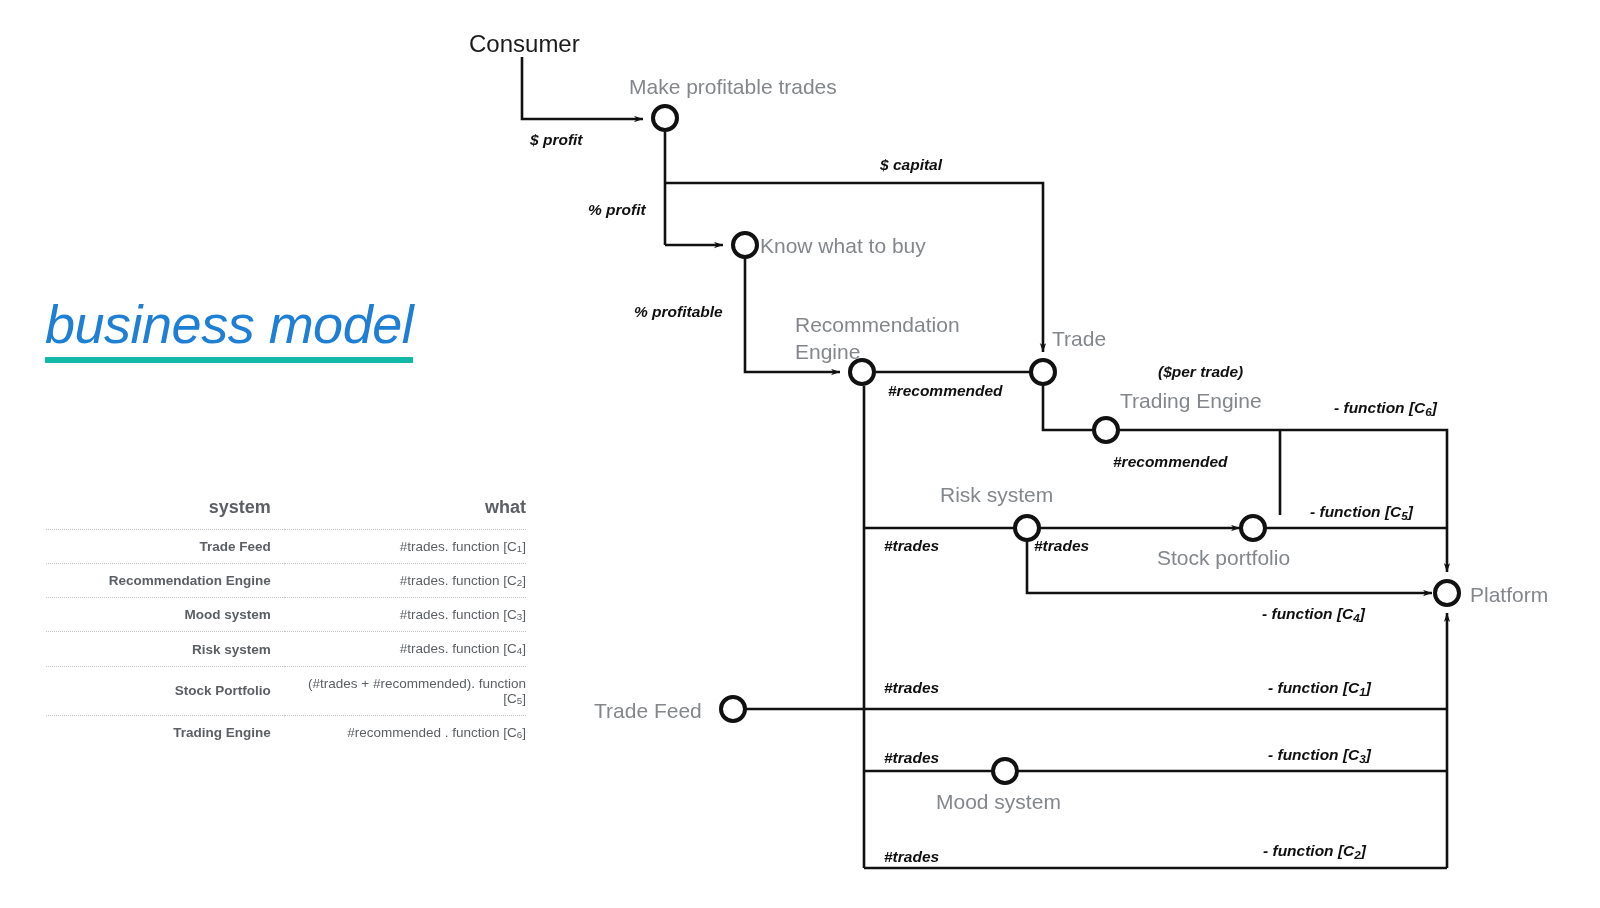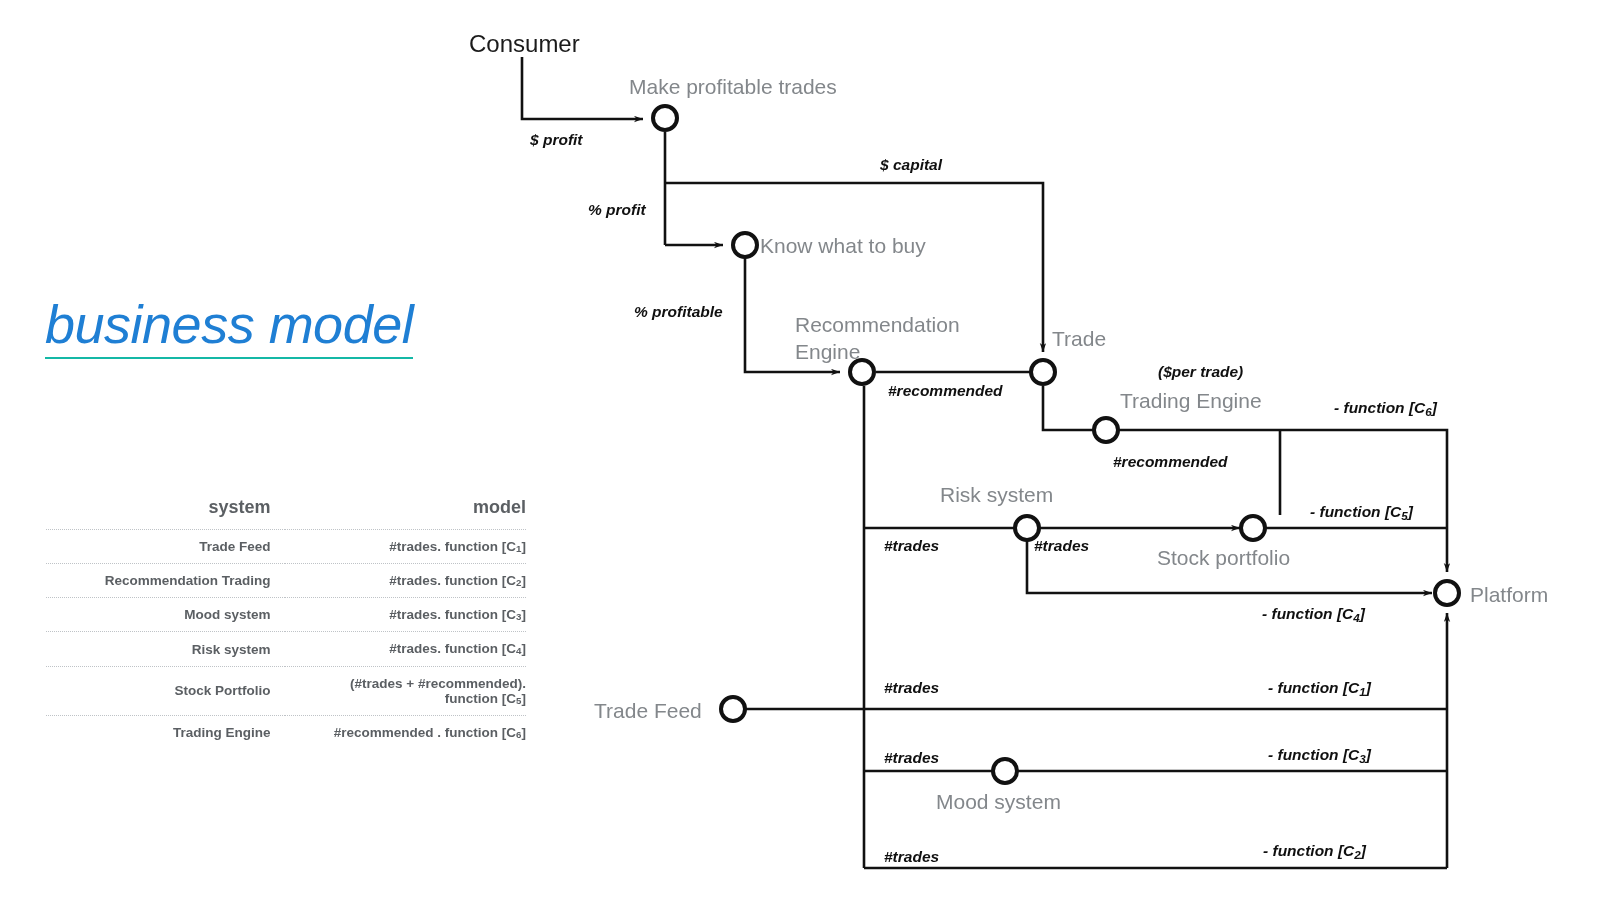--- a/index.html
+++ b/index.html
@@ -8,35 +8,34 @@
     width:1600px;height:908px;position:relative;overflow:hidden;
     font-family:"Liberation Sans","DejaVu Sans",sans-serif;
   }
   #root{position:absolute;left:0;top:0;width:1600px;height:908px;}
 
   
   .title{
     position:absolute;left:45px;top:296px;
     font-size:54px;font-style:italic;color:#1f7fd4;
     letter-spacing:-0.5px;
-    border-bottom:2px solid #14b8a6;
+    border-bottom:6px solid #14b8a6;
     padding-bottom:4px;line-height:1.05;
     white-space:nowrap;
   }
 
   
   .cost-table{
     position:absolute;left:46px;top:488px;width:480px;
     border-collapse:collapse;
   }
   .cost-table th, .cost-table td{
     color:#5b5f63;
     padding:9px 0 9px 0;
     vertical-align:middle;
-    font-weight:bold;
   }
   .cost-table th{
     font-size:18px;font-weight:bold;padding-bottom:11px;
   }
   .cost-table th.sys, .cost-table td.sys{
     text-align:right;width:238px;padding-right:14px;
   }
   .cost-table th.cost, .cost-table td.cost{
     text-align:right;width:242px;padding-left:14px;
   }
@@ -58,30 +57,30 @@
 <body>
 
 <div id="root">
 
   <div class="title">business model</div>
 
   <table class="cost-table">
     <thead>
       <tr>
         <th class="sys">system</th>
-        <th class="cost">model</th>
+        <th class="cost">what</th>
       </tr>
     </thead>
     <tbody>
       <tr>
         <td class="sys">Trade Feed</td>
         <td class="cost">#trades. function [C<span class="sub">1</span>]</td>
       </tr>
       <tr>
-        <td class="sys">Recommendation Trading</td>
+        <td class="sys">Recommendation Engine</td>
         <td class="cost">#trades. function [C<span class="sub">2</span>]</td>
       </tr>
       <tr>
         <td class="sys">Mood system</td>
         <td class="cost">#trades. function [C<span class="sub">3</span>]</td>
       </tr>
       <tr>
         <td class="sys">Risk system</td>
         <td class="cost">#trades. function [C<span class="sub">4</span>]</td>
       </tr>

